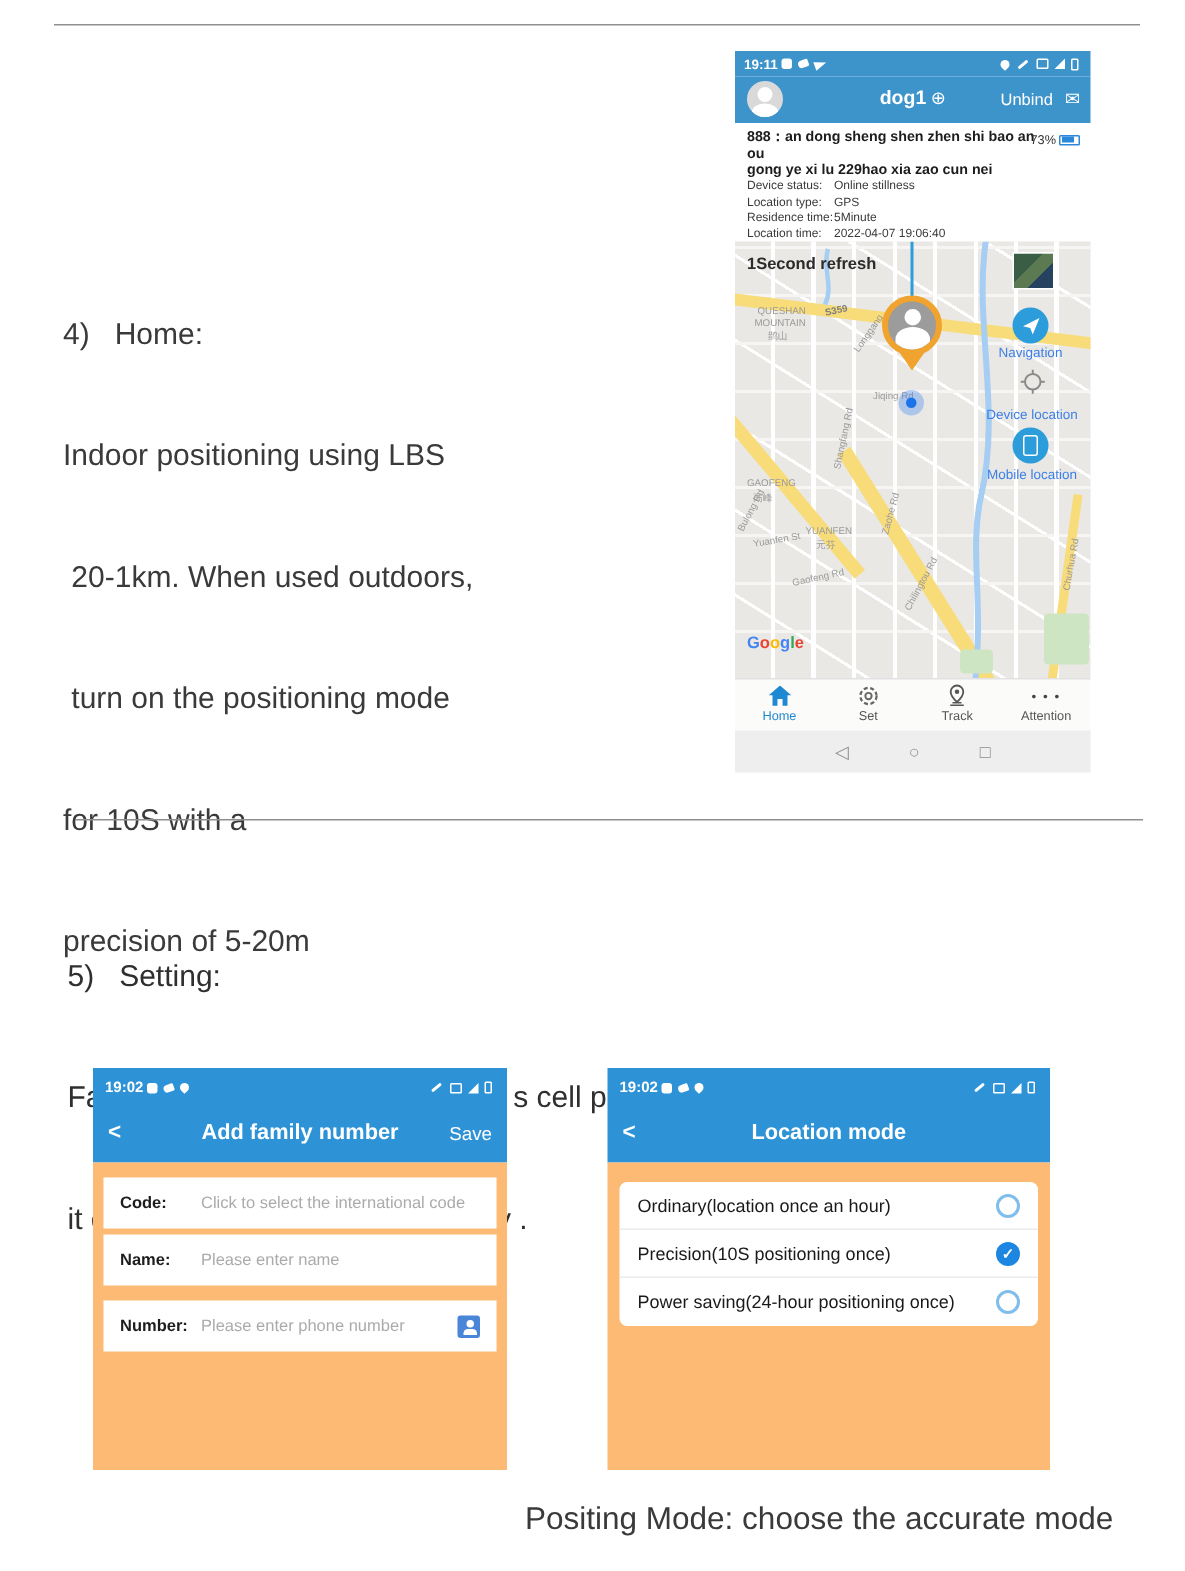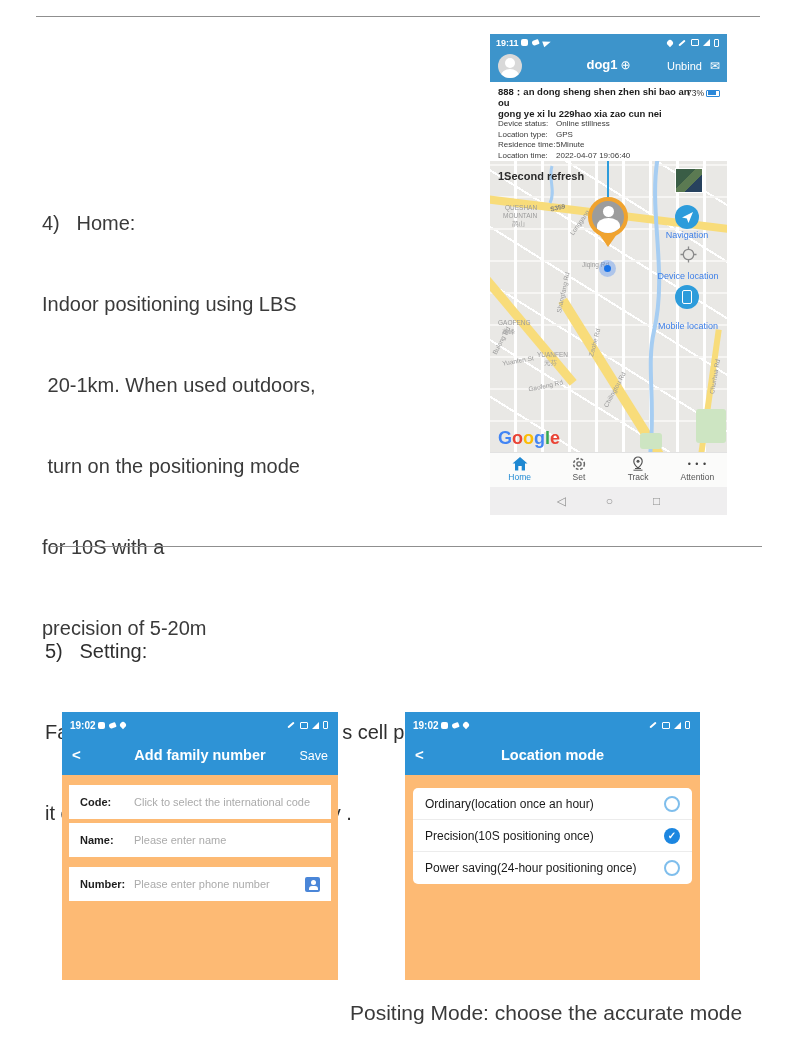--- a/index.html
+++ b/index.html
@@ -86,21 +86,21 @@
              border-left:9px solid transparent; border-right:9px solid transparent;
              border-top:13px solid #f0a32f; }
   .bdot { position:absolute; left:109px; top:99px; width:17px; height:17px; border-radius:50%;
           background:rgba(66,133,244,.35); }
   .bdot::after { content:""; position:absolute; left:5px; top:5px; width:7px; height:7px;
           border-radius:50%; background:#1a73e8; }
   .mbtn-circle { position:absolute; width:24px; height:24px; border-radius:50%; background:#2d9cdb;
                  display:flex; align-items:center; justify-content:center; }
   .mbtn-label { position:absolute; width:74px; text-align:center; font-size:9px; color:#3d7fe8; }
   .phone-glyph { width:10px; height:14px; border:1.5px solid #fff; border-radius:2px; }
-  .google { position:absolute; left:8px; bottom:3px; font-size:18px; font-weight:bold;text-align:right; }
+  .google { position:absolute; left:8px; bottom:17px; font-size:11px; font-weight:bold;text-align:right; }
   .g1{color:#4285F4}.g2{color:#EA4335}.g3{color:#FBBC05}.g4{color:#4285F4}.g5{color:#34A853}.g6{color:#EA4335}
 
   .tabbar { position:absolute; top:418px; left:0; width:100%; height:35px; background:#fbfbfa;
             border-top:1px solid #e2e2e2; display:flex; }
   .tab { flex:1; text-align:center; padding-top:3px; cursor:pointer; }
   .tab-ic { height:16px; display:flex; align-items:center; justify-content:center; color:#555; }
   .tab-lb { font-size:8.5px; color:#555; }
   .tab.active .tab-lb { color:#1e88d2; }
   .dots { font-size:9px; letter-spacing:1px; color:#444; }
   .androidbar { position:absolute; top:453px; left:0; width:100%; height:28px; background:#efeeef;
@@ -253,21 +253,21 @@
         <svg width="17" height="17" viewBox="0 0 17 17">
           <circle cx="8.5" cy="8.5" r="5.2" fill="none" stroke="#8a8a8a" stroke-width="1.3"></circle>
           <path d="M8.5 0.5v3.2 M8.5 13.3v3.2 M0.5 8.5h3.2 M13.3 8.5h3.2" stroke="#8a8a8a" stroke-width="1.3"></path>
         </svg>
       </div>
       <div class="mbtn-label" style="left:161px; top:110px;">Device location</div>
 
       <div class="mbtn-circle" style="left:185px; top:124px;">
         <div class="phone-glyph"></div>
       </div>
-      <div class="mbtn-label" style="left:161px; top:150px;margin-top:10px;">Mobile location</div>
+      <div class="mbtn-label" style="left:161px; top:150px;">Mobile location</div>
 
       <div class="google"><span class="g1">G</span><span class="g2">o</span><span class="g3">o</span><span class="g4">g</span><span class="g5">l</span><span class="g6">e</span></div>
     </div>
 
     <div class="tabbar">
       <div class="tab active">
         <div class="tab-ic">
           <svg width="16" height="14" viewBox="0 0 16 14">
               <path d="M8 0 L15.5 6.5 H13 V13.5 H9.7 V9 H6.3 V13.5 H3 V6.5 H0.5 Z" fill="#1e88d2"></path>
             </svg>

